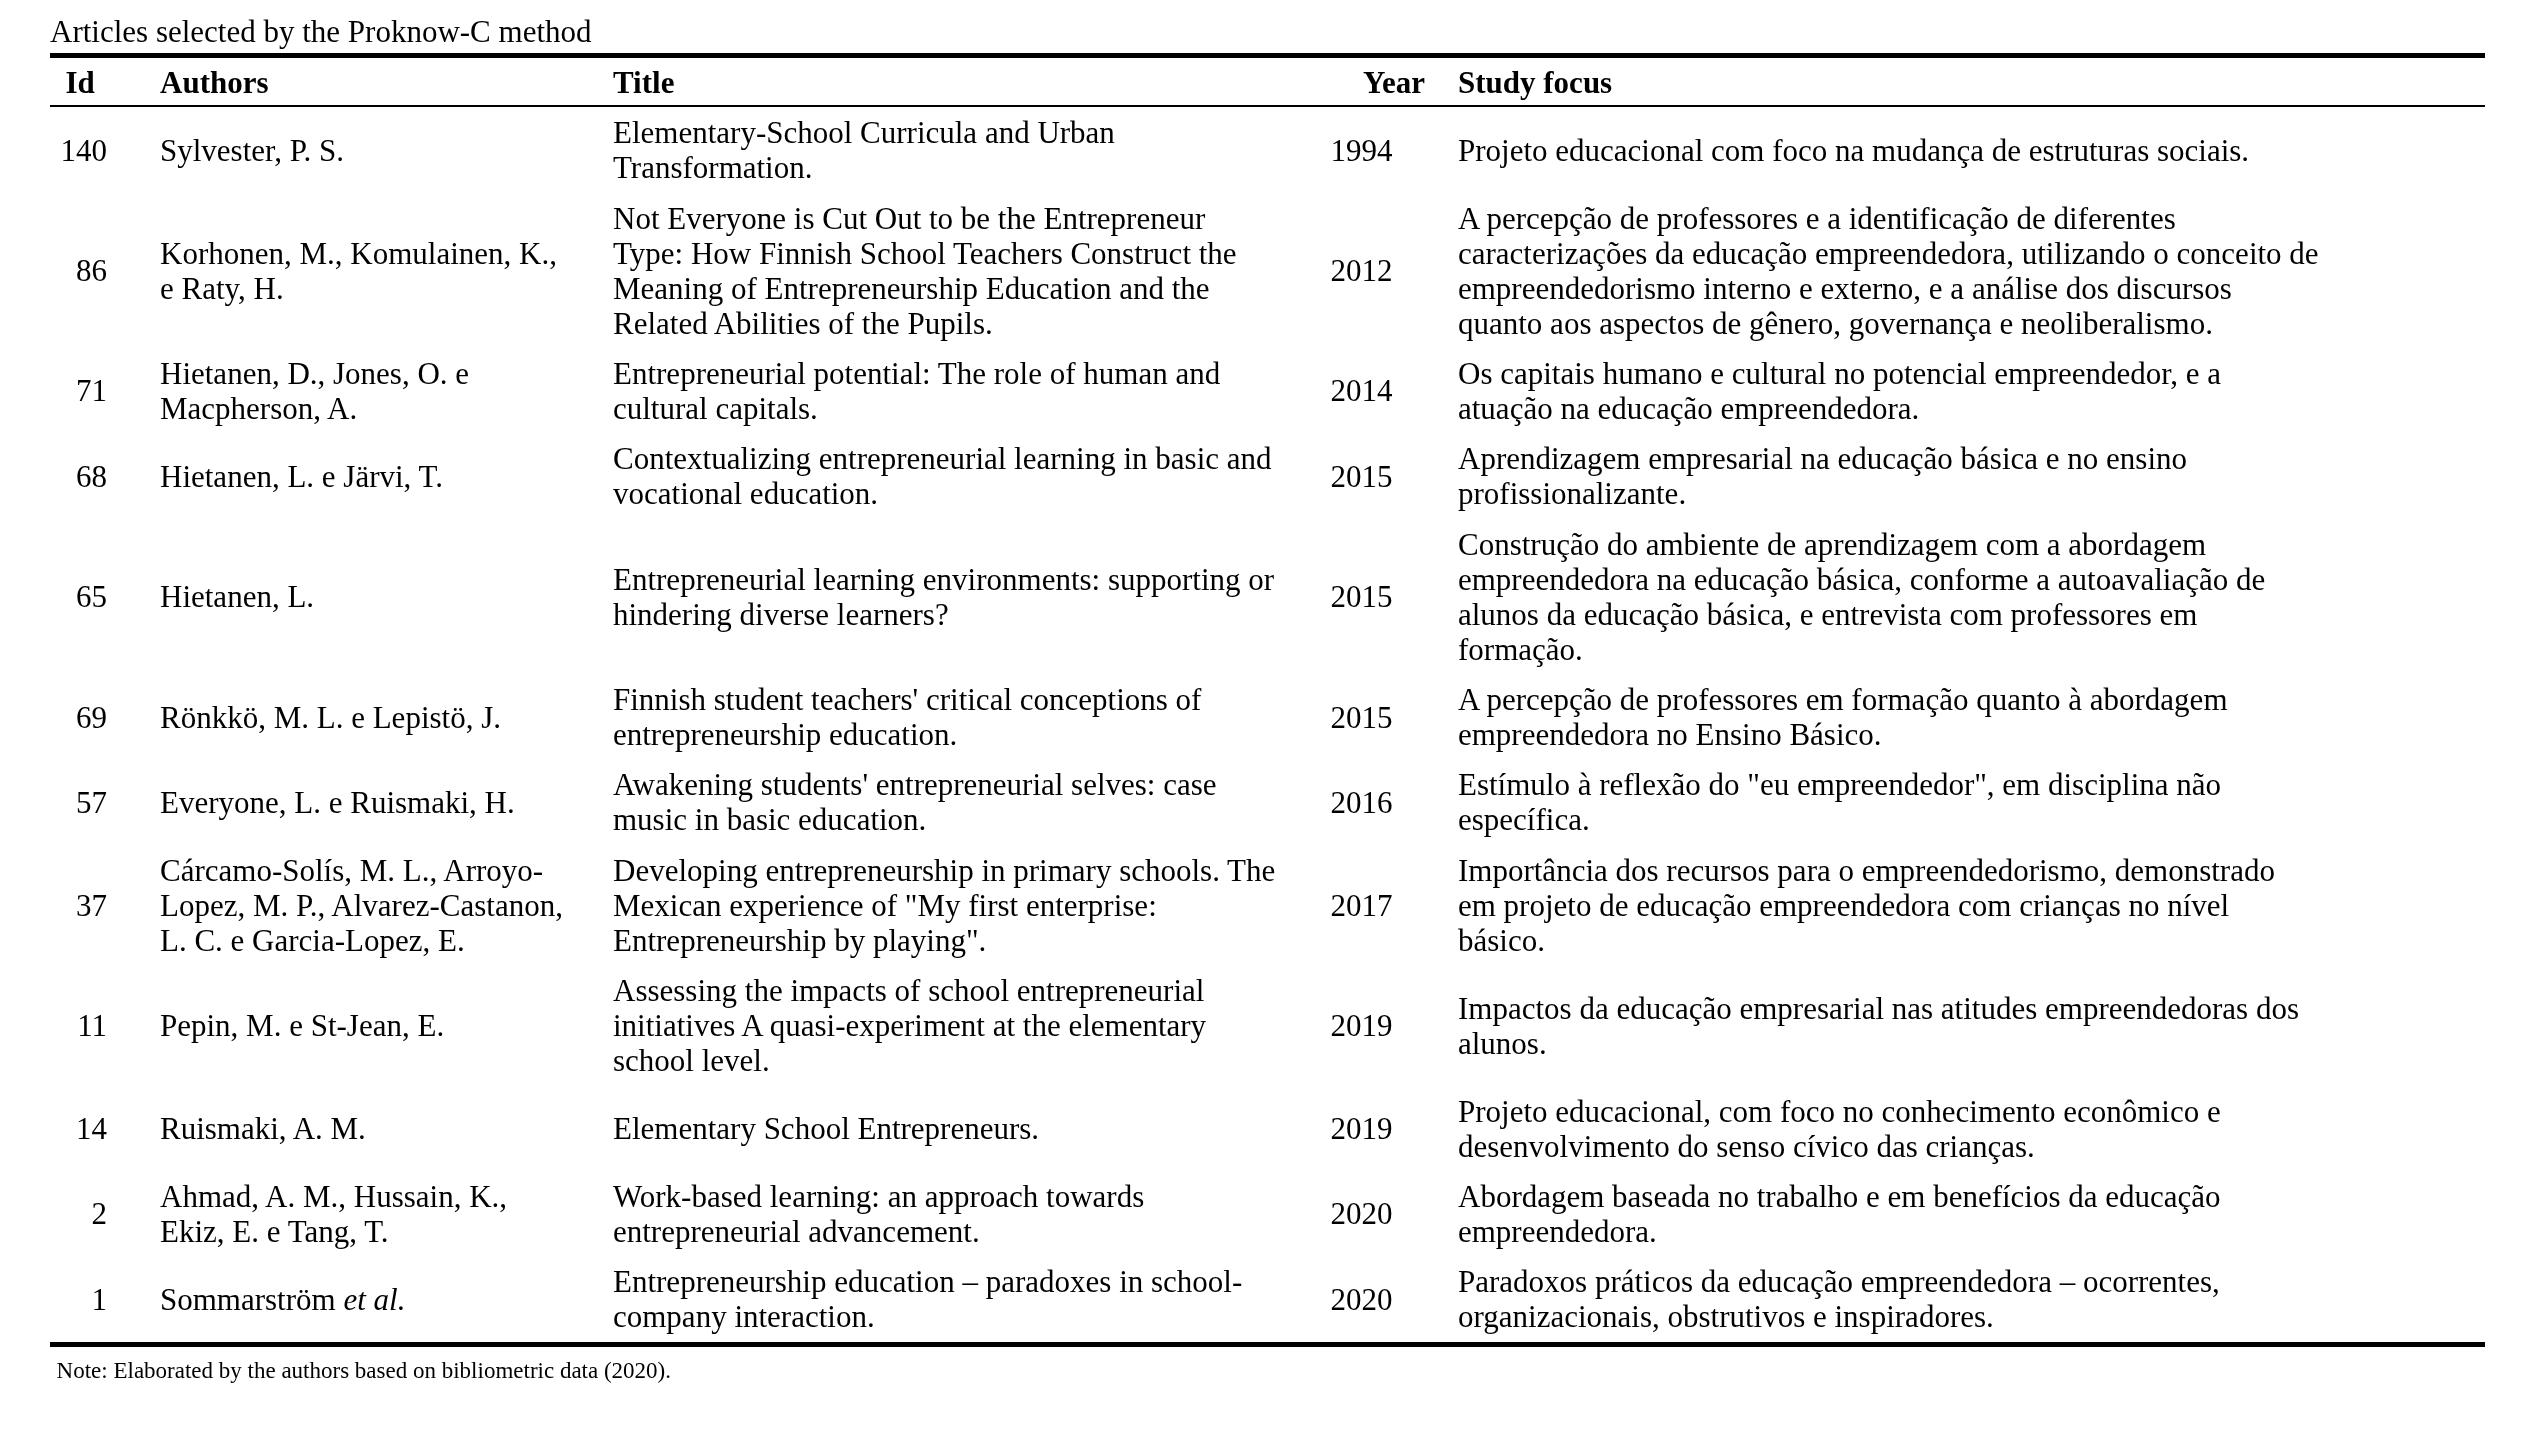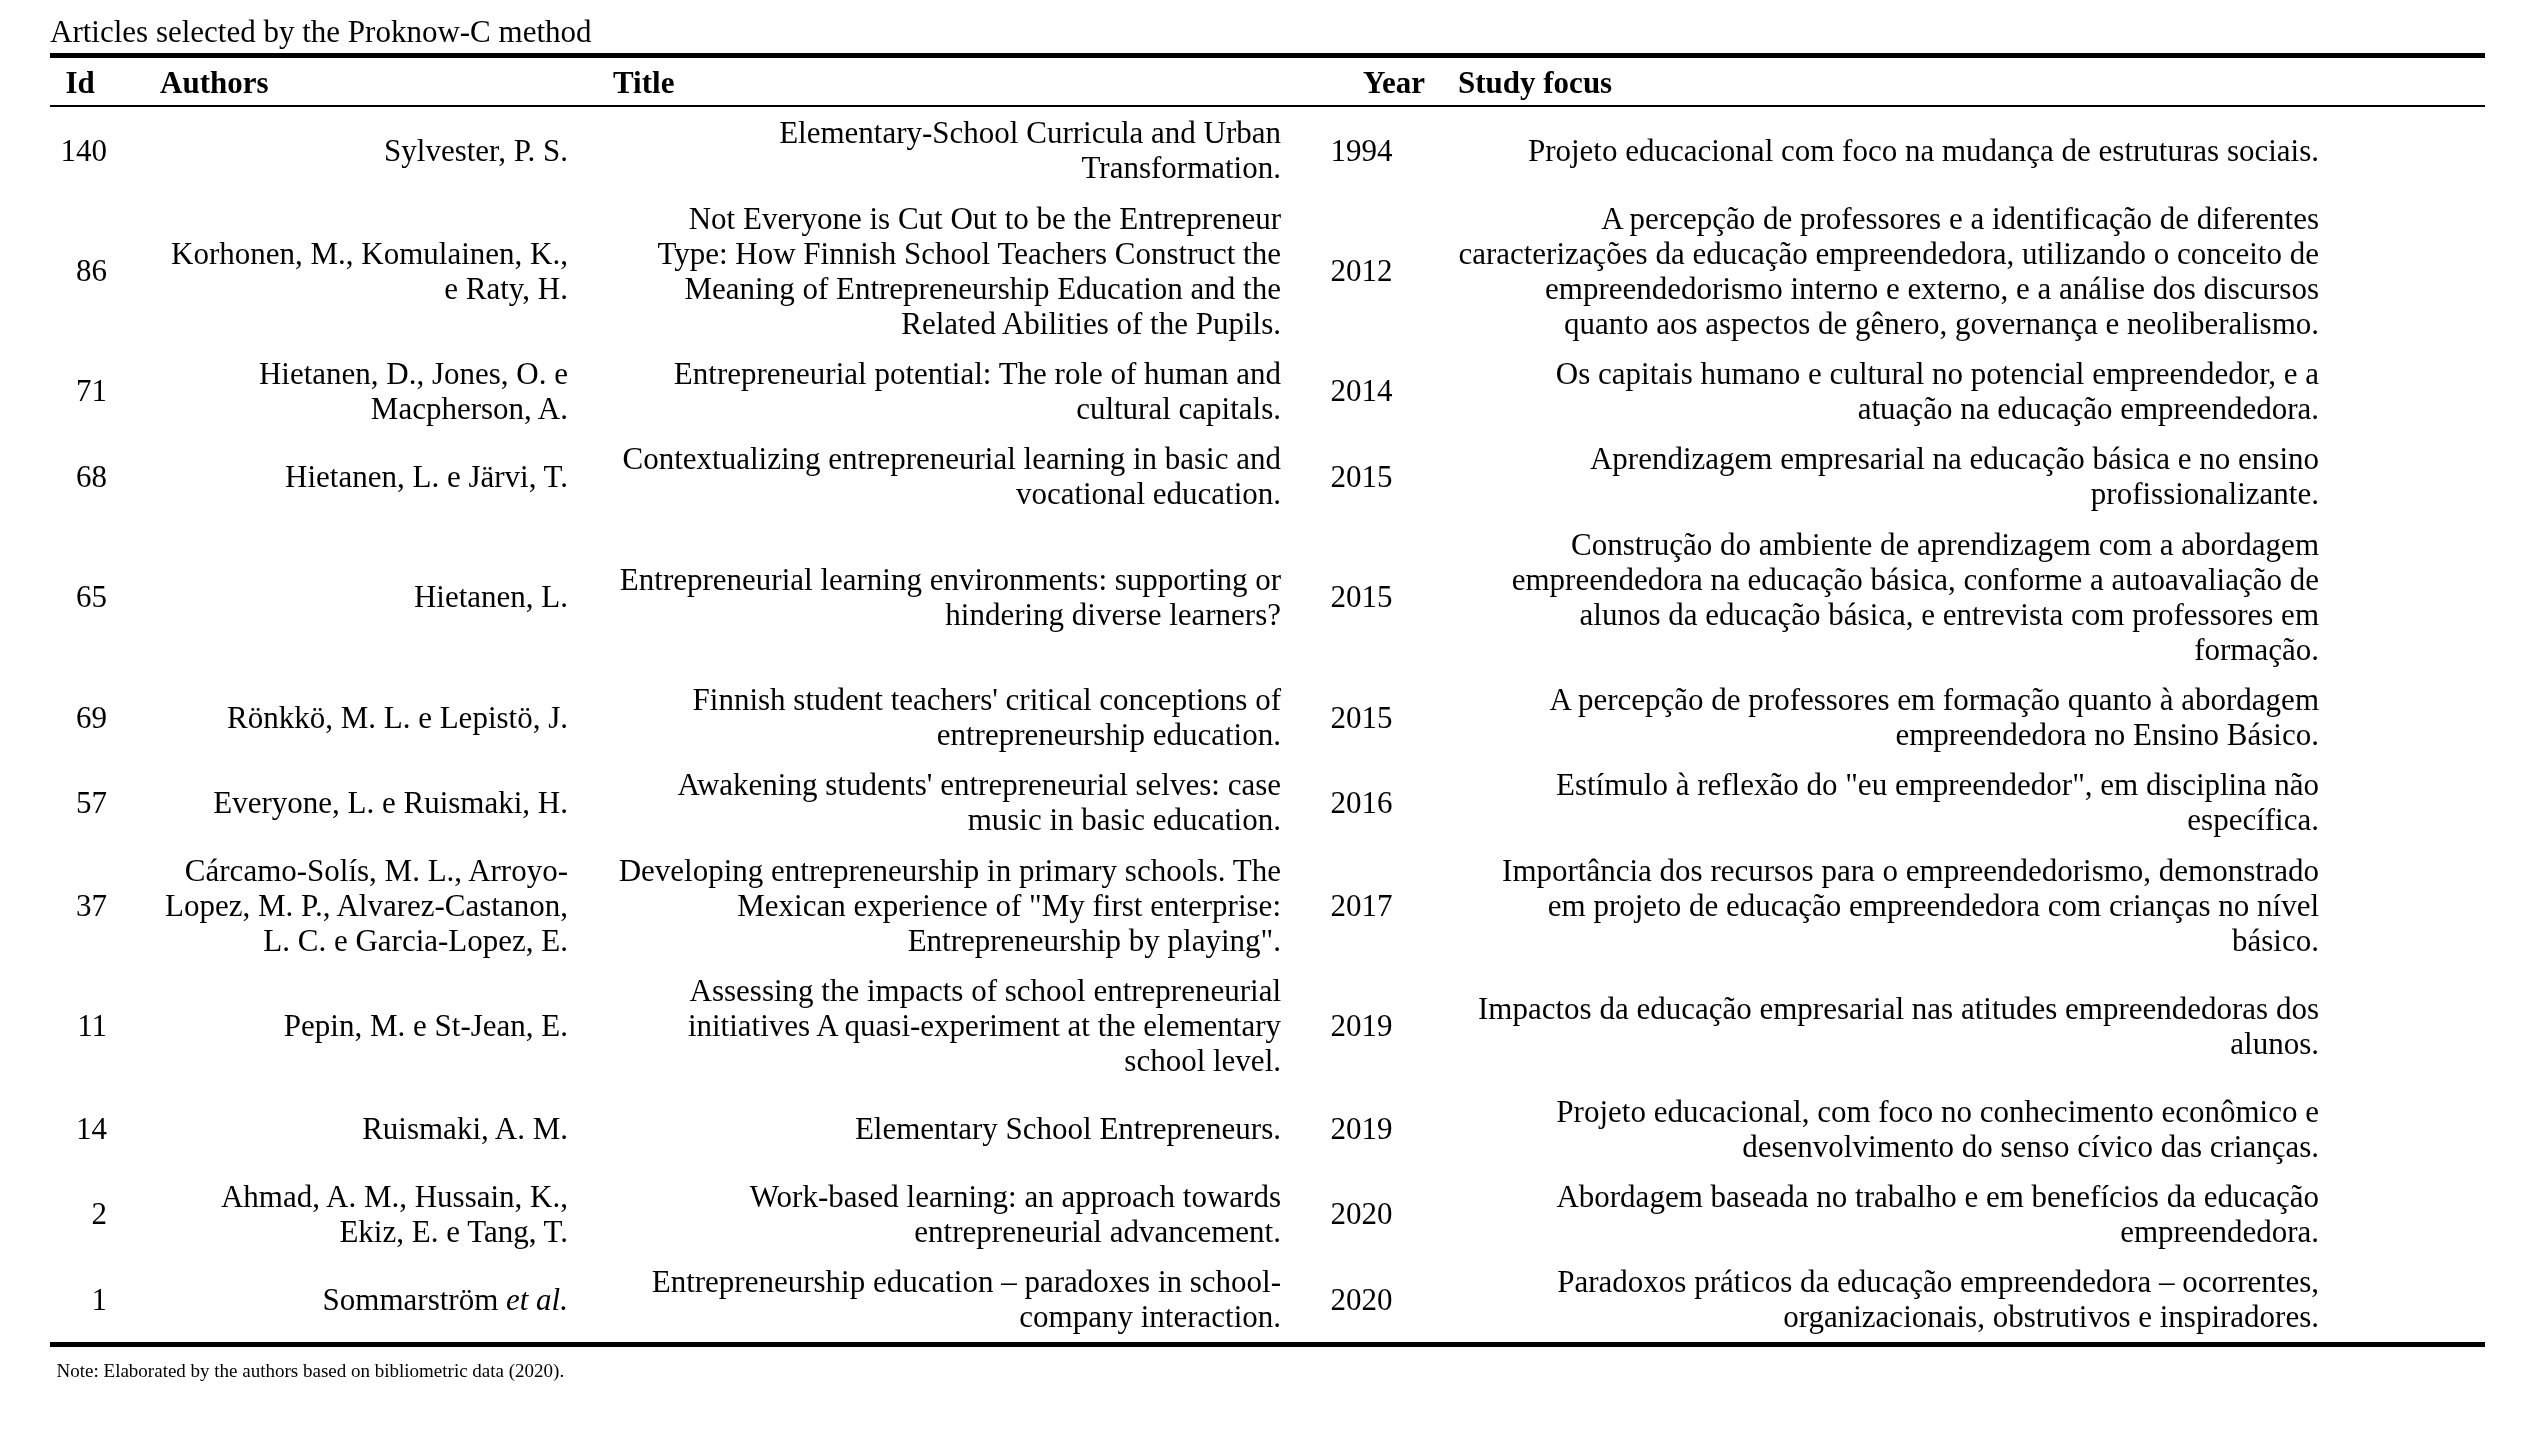--- a/index.html
+++ b/index.html
@@ -48,38 +48,37 @@
   }
   th.h-id    { padding-left: 15.5px; }
   th.h-auth  { padding-left: 33px; }
   th.h-title { padding-left: 33px; }
   th.h-year  { text-align: right; padding-left: 0; }
   th.h-focus { padding-left: 33px; }
 
   tbody td {
     vertical-align: middle;
     padding: 7.7px 0;
-    text-align: right;
   }
   td.id {
     text-align: right;
     padding-right: 20px;
   }
   td.authors { padding-left: 33px; }
   td.authors .cell-inner { max-width: 408px; }
   td.title   { padding-left: 33px; }
   td.title .cell-inner   { max-width: 668px; }
   td.year    { text-align: center; }
   td.focus   { padding-left: 33px; }
   td.focus .cell-inner   { max-width: 861px; }
 
   .etal { font-style: italic; }
 
   .tbl-note {
-    font-size: 19px;
+    font-size: 23px;
     line-height: 29px;
     margin-top: 8.8px;
     padding-left: 6.6px;
   }
 </style>
 </head>
 <body>
 
 <div class="wrap">
 

